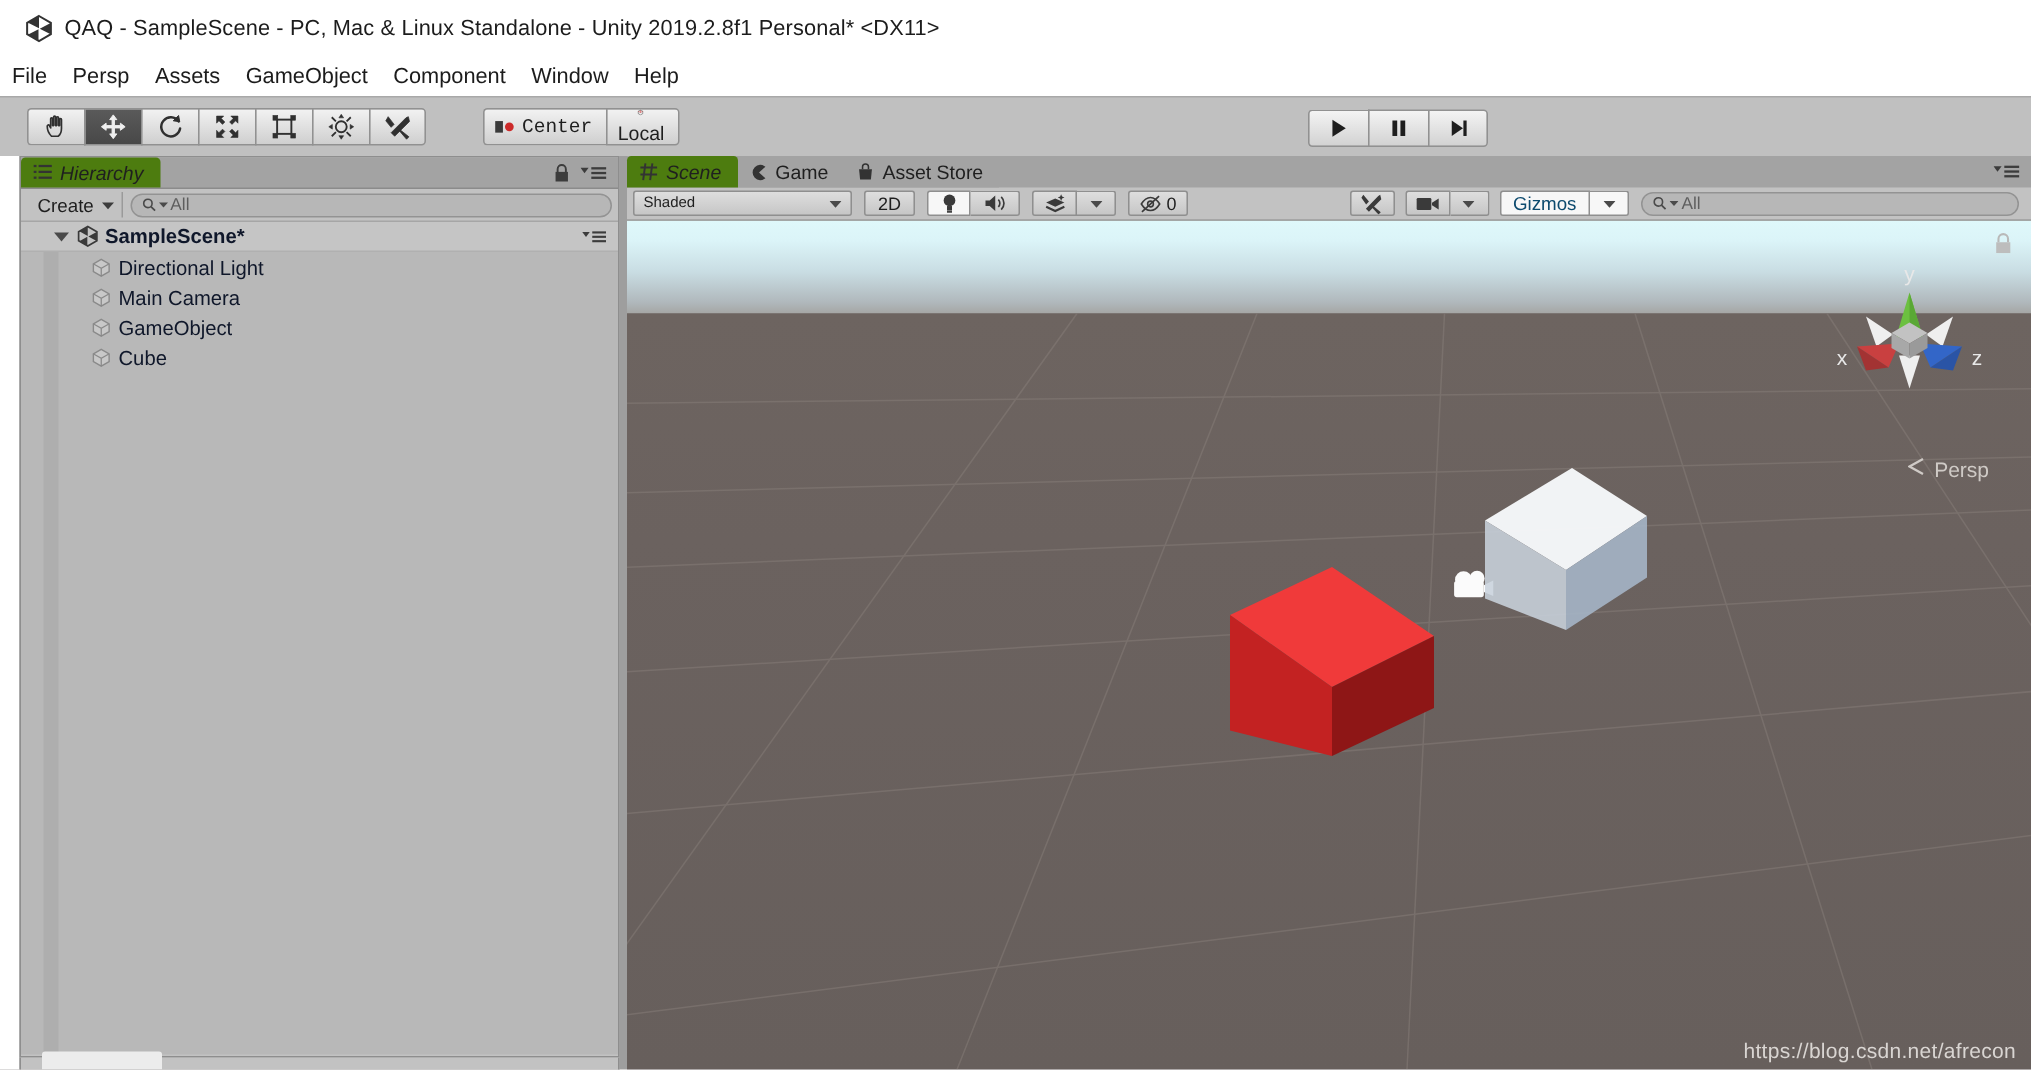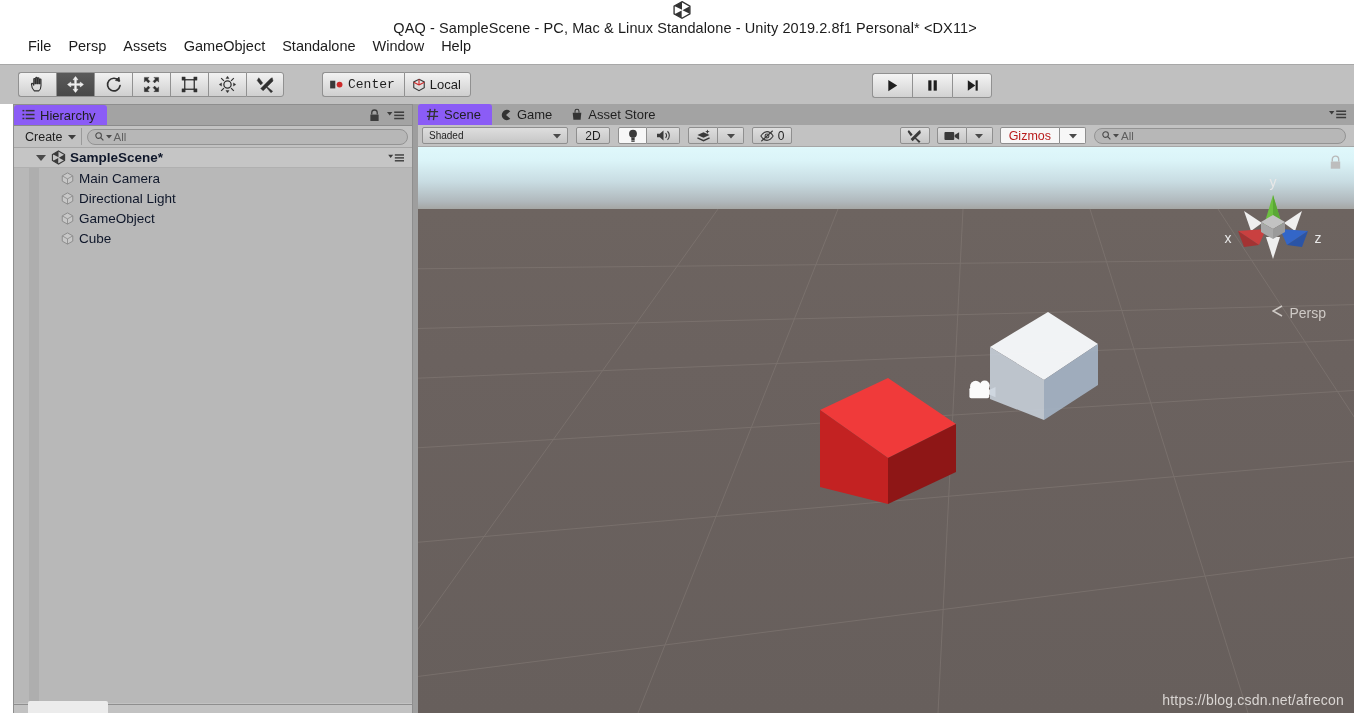--- a/index.html
+++ b/index.html
@@ -7,29 +7,29 @@
     width: 1354px; height: 713px;
     font-family: "Liberation Sans", sans-serif;
     background: #ffffff;
     overflow: hidden;
   }
   #app { position: relative; width: 1354px; height: 713px; background: #ffffff; }
 
   
   .titlebar {
     position: absolute; left: 0; top: 0; width: 1354px; height: 38px;
-    background: #ffffff; display: flex; align-items: center; padding-left: 16px; flex-direction: column;
+    background: #ffffff; display: flex; align-items: center; padding-left: 16px;
   }
   .unity-logo { width: 20px; height: 20px; margin-right: 7px; flex: none; }
   .title-text { font-size: 14.5px; color: #1c1c1c; letter-spacing: 0.1px; white-space: nowrap; }
 
   
   .menubar {
     position: absolute; left: 0; top: 38px; width: 1354px; height: 26px;
-    background: #ffffff; display: flex; padding-left: 28px;
+    background: #ffffff; display: flex; align-items: center; padding-left: 8px;
   }
   .menu-item {
     font-size: 14.5px; color: #1c1c1c; margin-right: 17px; cursor: default;
     white-space: nowrap;
   }
 
   
   .toolbar {
     position: absolute; left: 0; top: 64px; width: 1354px; height: 40px;
     background: #c0c0c0;
@@ -52,21 +52,21 @@
 
   .pivot-group { display: flex; margin-left: 38px; }
   .pbtn {
     height: 25px; padding: 0 9px 0 7px;
     background: linear-gradient(#f2f2f2, #cfcfcf);
     border: 1px solid #919191; border-right-width: 0;
     display: flex; align-items: center; gap: 4px;
     font-size: 13px; color: #1e1e1e; cursor: pointer;
   }
   .pbtn:first-child { border-radius: 3px 0 0 3px; font-family: Liberation Mono, monospace; }
-  .pbtn:last-child { border-radius: 0 3px 3px 0; border-right-width: 1px; }
+  .pbtn:last-child { border-radius: 0 3px 3px 0; border-right-width: 1px; flex-direction: column; }
 
   .play-group { position: absolute; left: 872px; top: 8px; display: flex; }
   .playbtn {
     width: 40px; height: 25px;
     background: linear-gradient(#f4f4f4, #d2d2d2);
     border: 1px solid #919191; border-right-width: 0;
     display: flex; align-items: center; justify-content: center; cursor: pointer;
   }
   .playbtn:first-child { border-radius: 3px 0 0 3px; }
   .playbtn:last-child { border-radius: 0 3px 3px 0; border-right-width: 1px; }
@@ -84,21 +84,21 @@
   }
   .panel-tabbar {
     position: relative; height: 21px; background: #a3a3a3;
     border-bottom: 1px solid #8b8b8b; display: flex; align-items: stretch;
   }
   .panel-tab {
     display: flex; align-items: center; gap: 5px; padding: 0 11px 0 8px;
     font-size: 13px; color: #1f1f1f; cursor: pointer;
     background: #a3a3a3;
   }
-  .panel-tab.active { background: #8b5cf6; border-radius: 3px 3px 0 0; }
+  .panel-tab.active { background: #4d7c0f; border-radius: 3px 3px 0 0; font-style: italic; }
   .tabbar-right {
     margin-left: auto; display: flex; align-items: center; gap: 7px; padding-right: 7px;
   }
   .hier-toolbar {
     height: 22px; background: #c2c2c2; display: flex; align-items: center;
     padding: 0 4px; gap: 5px; border-bottom: 1px solid #a6a6a6;
   }
   .create-btn {
     height: 17px; padding: 0 5px 0 7px; background: #c2c2c2;
     border-right: 1px solid #9a9a9a;
@@ -158,21 +158,21 @@
     display: flex; align-items: center; justify-content: center;
     font-size: 12px; color: #1e1e1e; cursor: pointer;
   }
   .sb.white { background: #f7f7f7; }
   .sb.rl { border-radius: 2px 0 0 2px; }
   .sb.rr { border-radius: 0 2px 2px 0; border-left-width: 0; }
   .sb.r { border-radius: 2px; }
   .gizmos-btn {
     height: 17px; padding: 0 8px; background: #f7f7f7; border: 1px solid #8f8f8f;
     border-radius: 2px 0 0 2px; display: flex; align-items: center;
-    font-size: 12.5px; color: #b91c1c; cursor: pointer;
+    font-size: 12.5px; color: #0c4a6e; cursor: pointer;
   }
   .scene-search {
     width: 252px; height: 16px; background: #b7b7b7; border: 1px solid #939393;
     border-radius: 8px; display: flex; align-items: center; padding: 0 7px;
     font-size: 11.5px; color: #5e5e5e; cursor: text;
   }
   .spacer { flex: 1; }
 
   
   .viewport {
@@ -231,21 +231,21 @@
       <path d="M12 2 L12 11.8 L2.9 7.2 Z M21.3 7.6 L12.6 12.2 L21.3 16.6 Z M3 17 L11.6 12.5 L11.6 21.6 Z" fill="#333"></path>
     </svg>
     <div class="title-text">QAQ - SampleScene - PC, Mac &amp; Linux Standalone - Unity 2019.2.8f1 Personal* &lt;DX11&gt;</div>
   </div>
 
   <div class="menubar">
     <div class="menu-item">File</div>
     <div class="menu-item">Persp</div>
     <div class="menu-item">Assets</div>
     <div class="menu-item">GameObject</div>
-    <div class="menu-item">Standalone</div>
+    <div class="menu-item">Component</div>
     <div class="menu-item">Window</div>
     <div class="menu-item">Help</div>
   </div>
 
   <div class="toolbar">
 
     <div class="tool-group">
       <div class="tbtn">
         <svg width="19" height="19" viewBox="0 0 24 24">
           <path d="M8 20 C5 17 4.4 14 4.4 11.6 C4.4 10.4 5.7 10 6.2 11 L7.3 13 L7.3 5.2
@@ -402,28 +402,28 @@
               <rect x="8" y="8.5" width="11" height="1.7" fill="#3c3c3c"></rect>
             </svg>
           </span>
         </div>
 
         <div class="row child">
           <svg class="go-icon" viewBox="0 0 16 16">
             <path d="M8 2 L13.6 5.2 L13.6 10.8 L8 14 L2.4 10.8 L2.4 5.2 Z" fill="#c8c8c8" stroke="#8a8a8a" stroke-width="1"></path>
             <path d="M2.6 5.3 L8 8.4 L13.4 5.3 M8 8.4 L8 13.9" fill="none" stroke="#8a8a8a" stroke-width="0.9"></path>
           </svg>
-          <span>Main Camera</span>
+          <span>Directional Light</span>
         </div>
         <div class="row child">
           <svg class="go-icon" viewBox="0 0 16 16">
             <path d="M8 2 L13.6 5.2 L13.6 10.8 L8 14 L2.4 10.8 L2.4 5.2 Z" fill="#c8c8c8" stroke="#8a8a8a" stroke-width="1"></path>
             <path d="M2.6 5.3 L8 8.4 L13.4 5.3 M8 8.4 L8 13.9" fill="none" stroke="#8a8a8a" stroke-width="0.9"></path>
           </svg>
-          <span>Directional Light</span>
+          <span>Main Camera</span>
         </div>
         <div class="row child">
           <svg class="go-icon" viewBox="0 0 16 16">
             <path d="M8 2 L13.6 5.2 L13.6 10.8 L8 14 L2.4 10.8 L2.4 5.2 Z" fill="#c8c8c8" stroke="#8a8a8a" stroke-width="1"></path>
             <path d="M2.6 5.3 L8 8.4 L13.4 5.3 M8 8.4 L8 13.9" fill="none" stroke="#8a8a8a" stroke-width="0.9"></path>
           </svg>
           <span>GameObject</span>
         </div>
         <div class="row child">
           <svg class="go-icon" viewBox="0 0 16 16">

